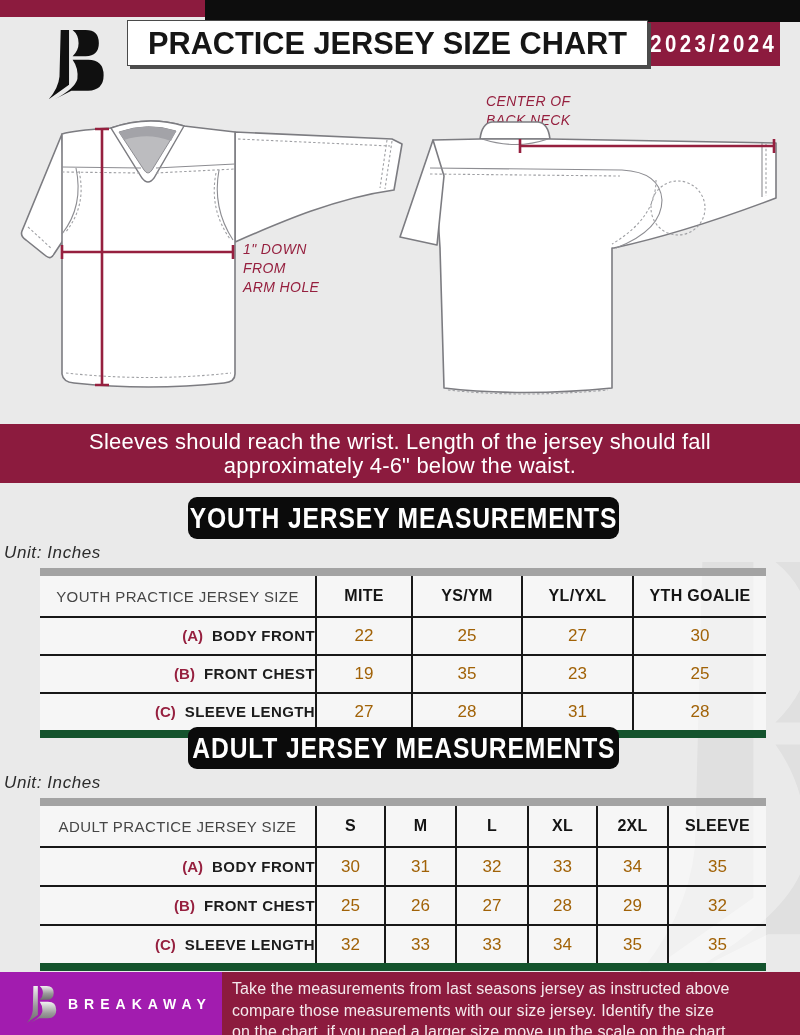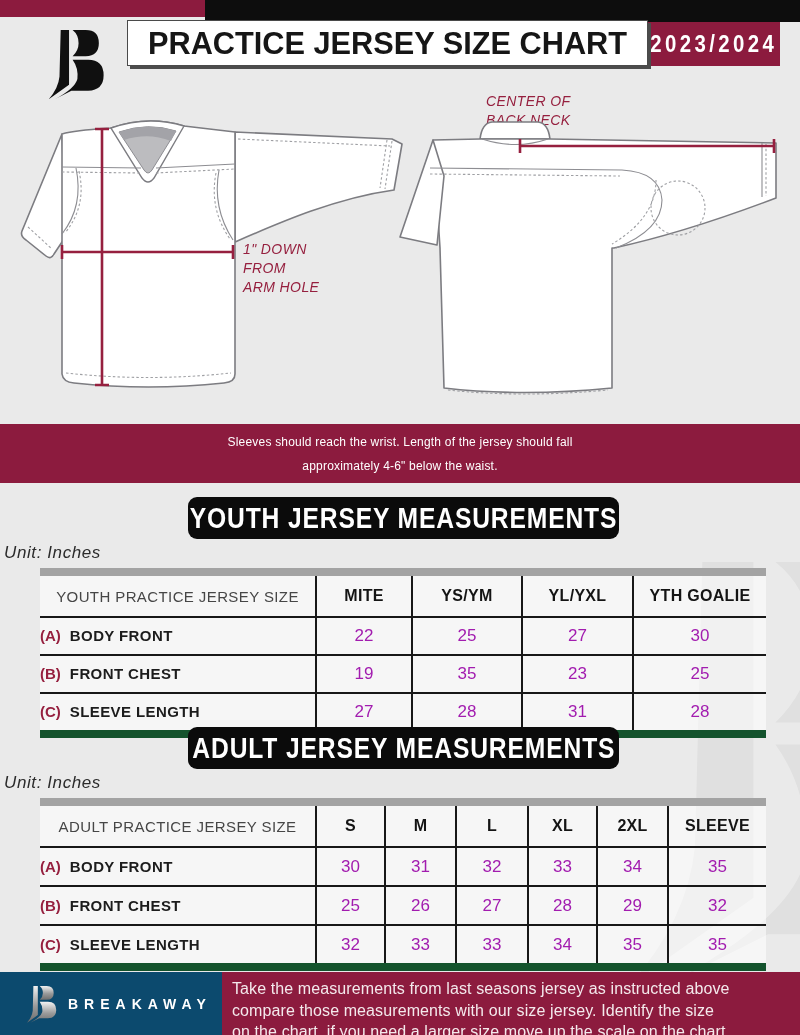--- a/index.html
+++ b/index.html
@@ -37,21 +37,21 @@
   
   .mkey{font-size:16px;font-weight:bold;color:#96203F;letter-spacing:.5px;}
   .mdesc{font-style:italic;color:#96203F;font-size:14px;line-height:19px;letter-spacing:.4px;}
   .mdesc.big{font-size:15px;line-height:22px;}
 
   
   .notice{
     left:0;top:424px;width:800px;height:59px;background:#8C1B3E;
     display:flex;flex-direction:column;align-items:center;justify-content:center;
   }
-  .notice div{color:#fff;font-size:12px;line-height:24px;letter-spacing:.2px;}
+  .notice div{color:#fff;font-size:22px;line-height:24px;letter-spacing:.2px;}
 
   
   .pill{
     left:188px;width:431px;height:42px;background:#0B0B0B;border-radius:9px;
     display:flex;align-items:center;justify-content:center;z-index:2;
   }
   .pill span{
     color:#fff;font-size:29px;font-weight:bold;letter-spacing:1px;
     display:inline-block;transform:scaleX(0.85);white-space:nowrap;
   }
@@ -69,33 +69,33 @@
     border-bottom:2px solid #181818;background:rgba(255,255,255,0.55);
     padding:0;vertical-align:middle;
   }
   .size-table thead th{border-top:8px solid #a3a3a3;height:40px;}
   .size-table tbody tr:last-child td{border-bottom:8px solid #14532d;}
   .size-table th + th,.size-table td + td{border-left:2px solid #181818;}
   .col-head-label{
     text-align:center;font-weight:normal;color:#464646;font-size:15px;letter-spacing:.4px;
   }
   .col-head-size{text-align:center;font-weight:bold;color:#141414;font-size:16px;letter-spacing:.3px;}
-  .row-label-cell{text-align:left;padding-left:30px;}
+  .row-label-cell{text-align:right;padding-left:30px;}
   .row-key{color:#96203F;font-weight:bold;font-size:15px;margin-right:9px;}
   .row-label{color:#1c1c1c;font-size:15px;font-weight:bold;letter-spacing:.4px;}
-  .val-cell{text-align:center;color:#a21caf;font-size:17px;}
+  .val-cell{text-align:center;color:#a16207;font-size:17px;}
   .tbl-youth tbody td{height:36px;}
   .tbl-adult tbody td{height:37px;}
 
   
   .watermark{left:600px;top:540px;width:380px;height:460px;z-index:1;opacity:.35;}
 
   
   .footer{left:0;top:972px;width:800px;height:63px;background:#8C1B3E;z-index:4;}
-  .footer-black{position:absolute;left:0;top:0;width:222px;height:63px;background:#0c4a6e;
+  .footer-black{position:absolute;left:0;top:0;width:222px;height:63px;background:#a21caf;
     display:flex;align-items:center;}
   .footer-logo{margin-left:24px;width:34px;height:40px;}
   .footer-brand{color:#fff;font-size:14px;font-weight:bold;letter-spacing:6px;margin-left:10px;}
   .footer-text{position:absolute;left:232px;top:6px;width:560px;}
   .footer-text div{color:#F4E9EC;font-size:16px;line-height:21.5px;letter-spacing:.1px;}
 
   .jersey{z-index:1;}
 </style>
 </head>
 <body>

